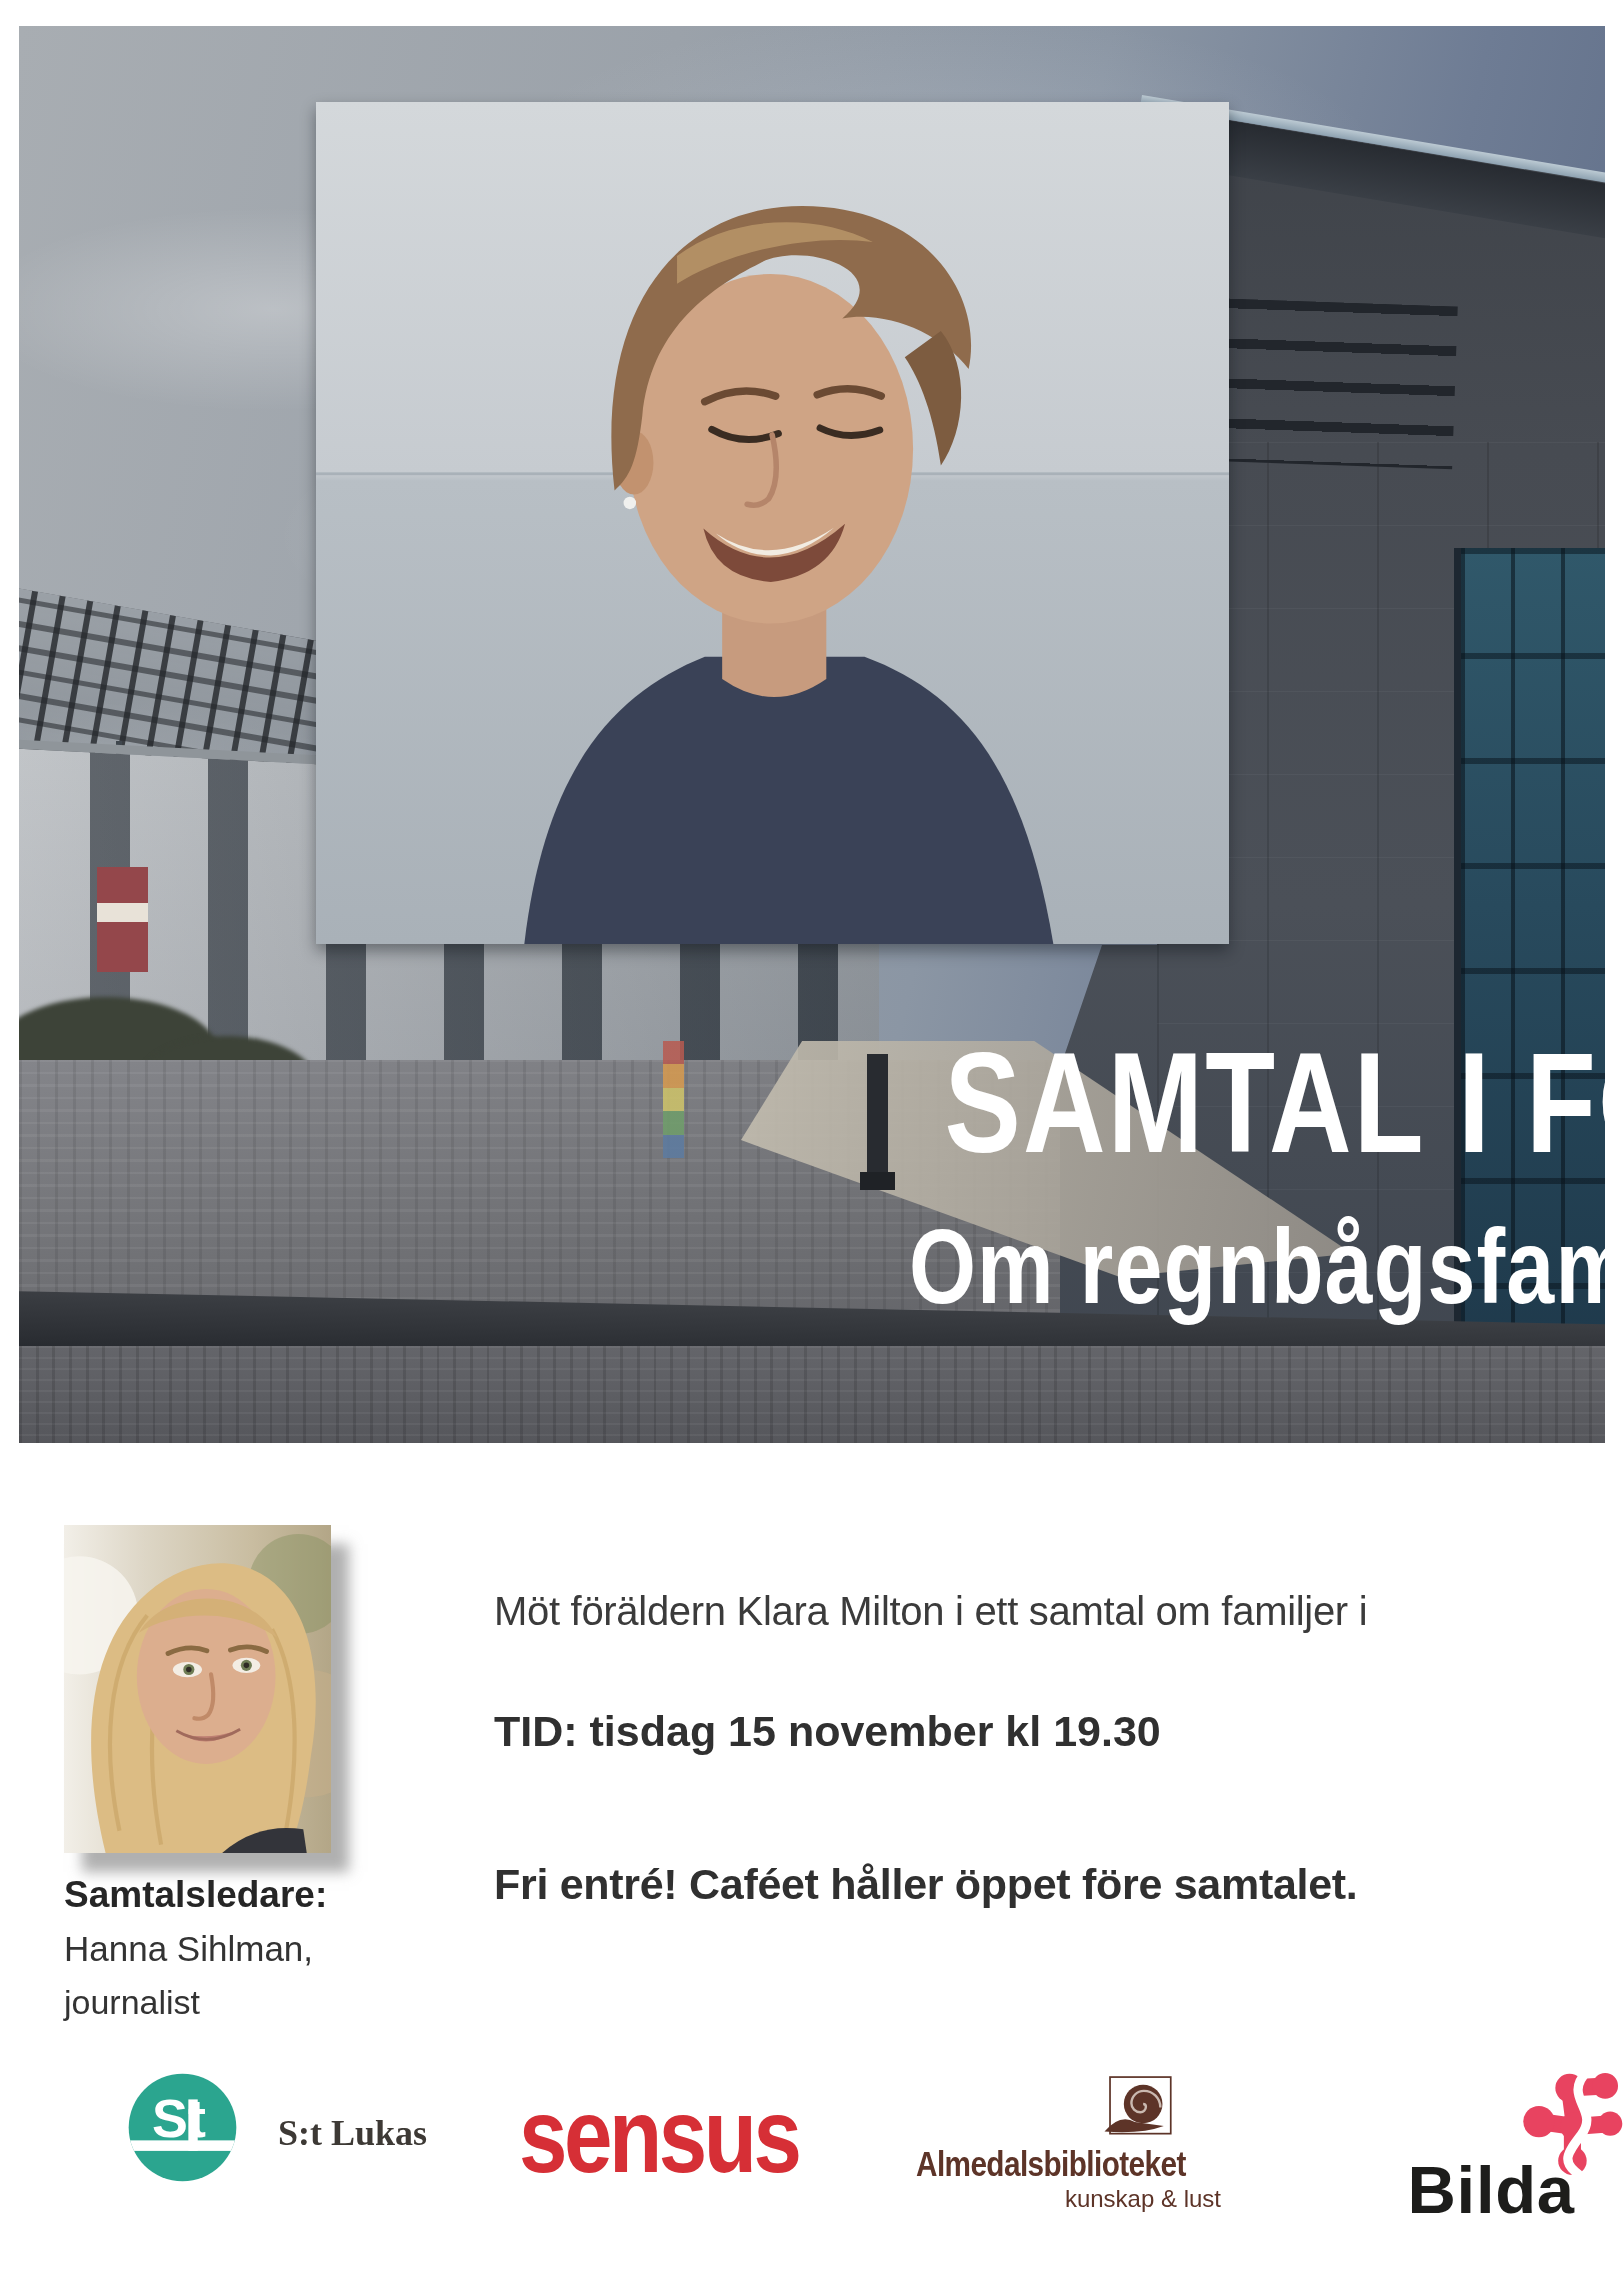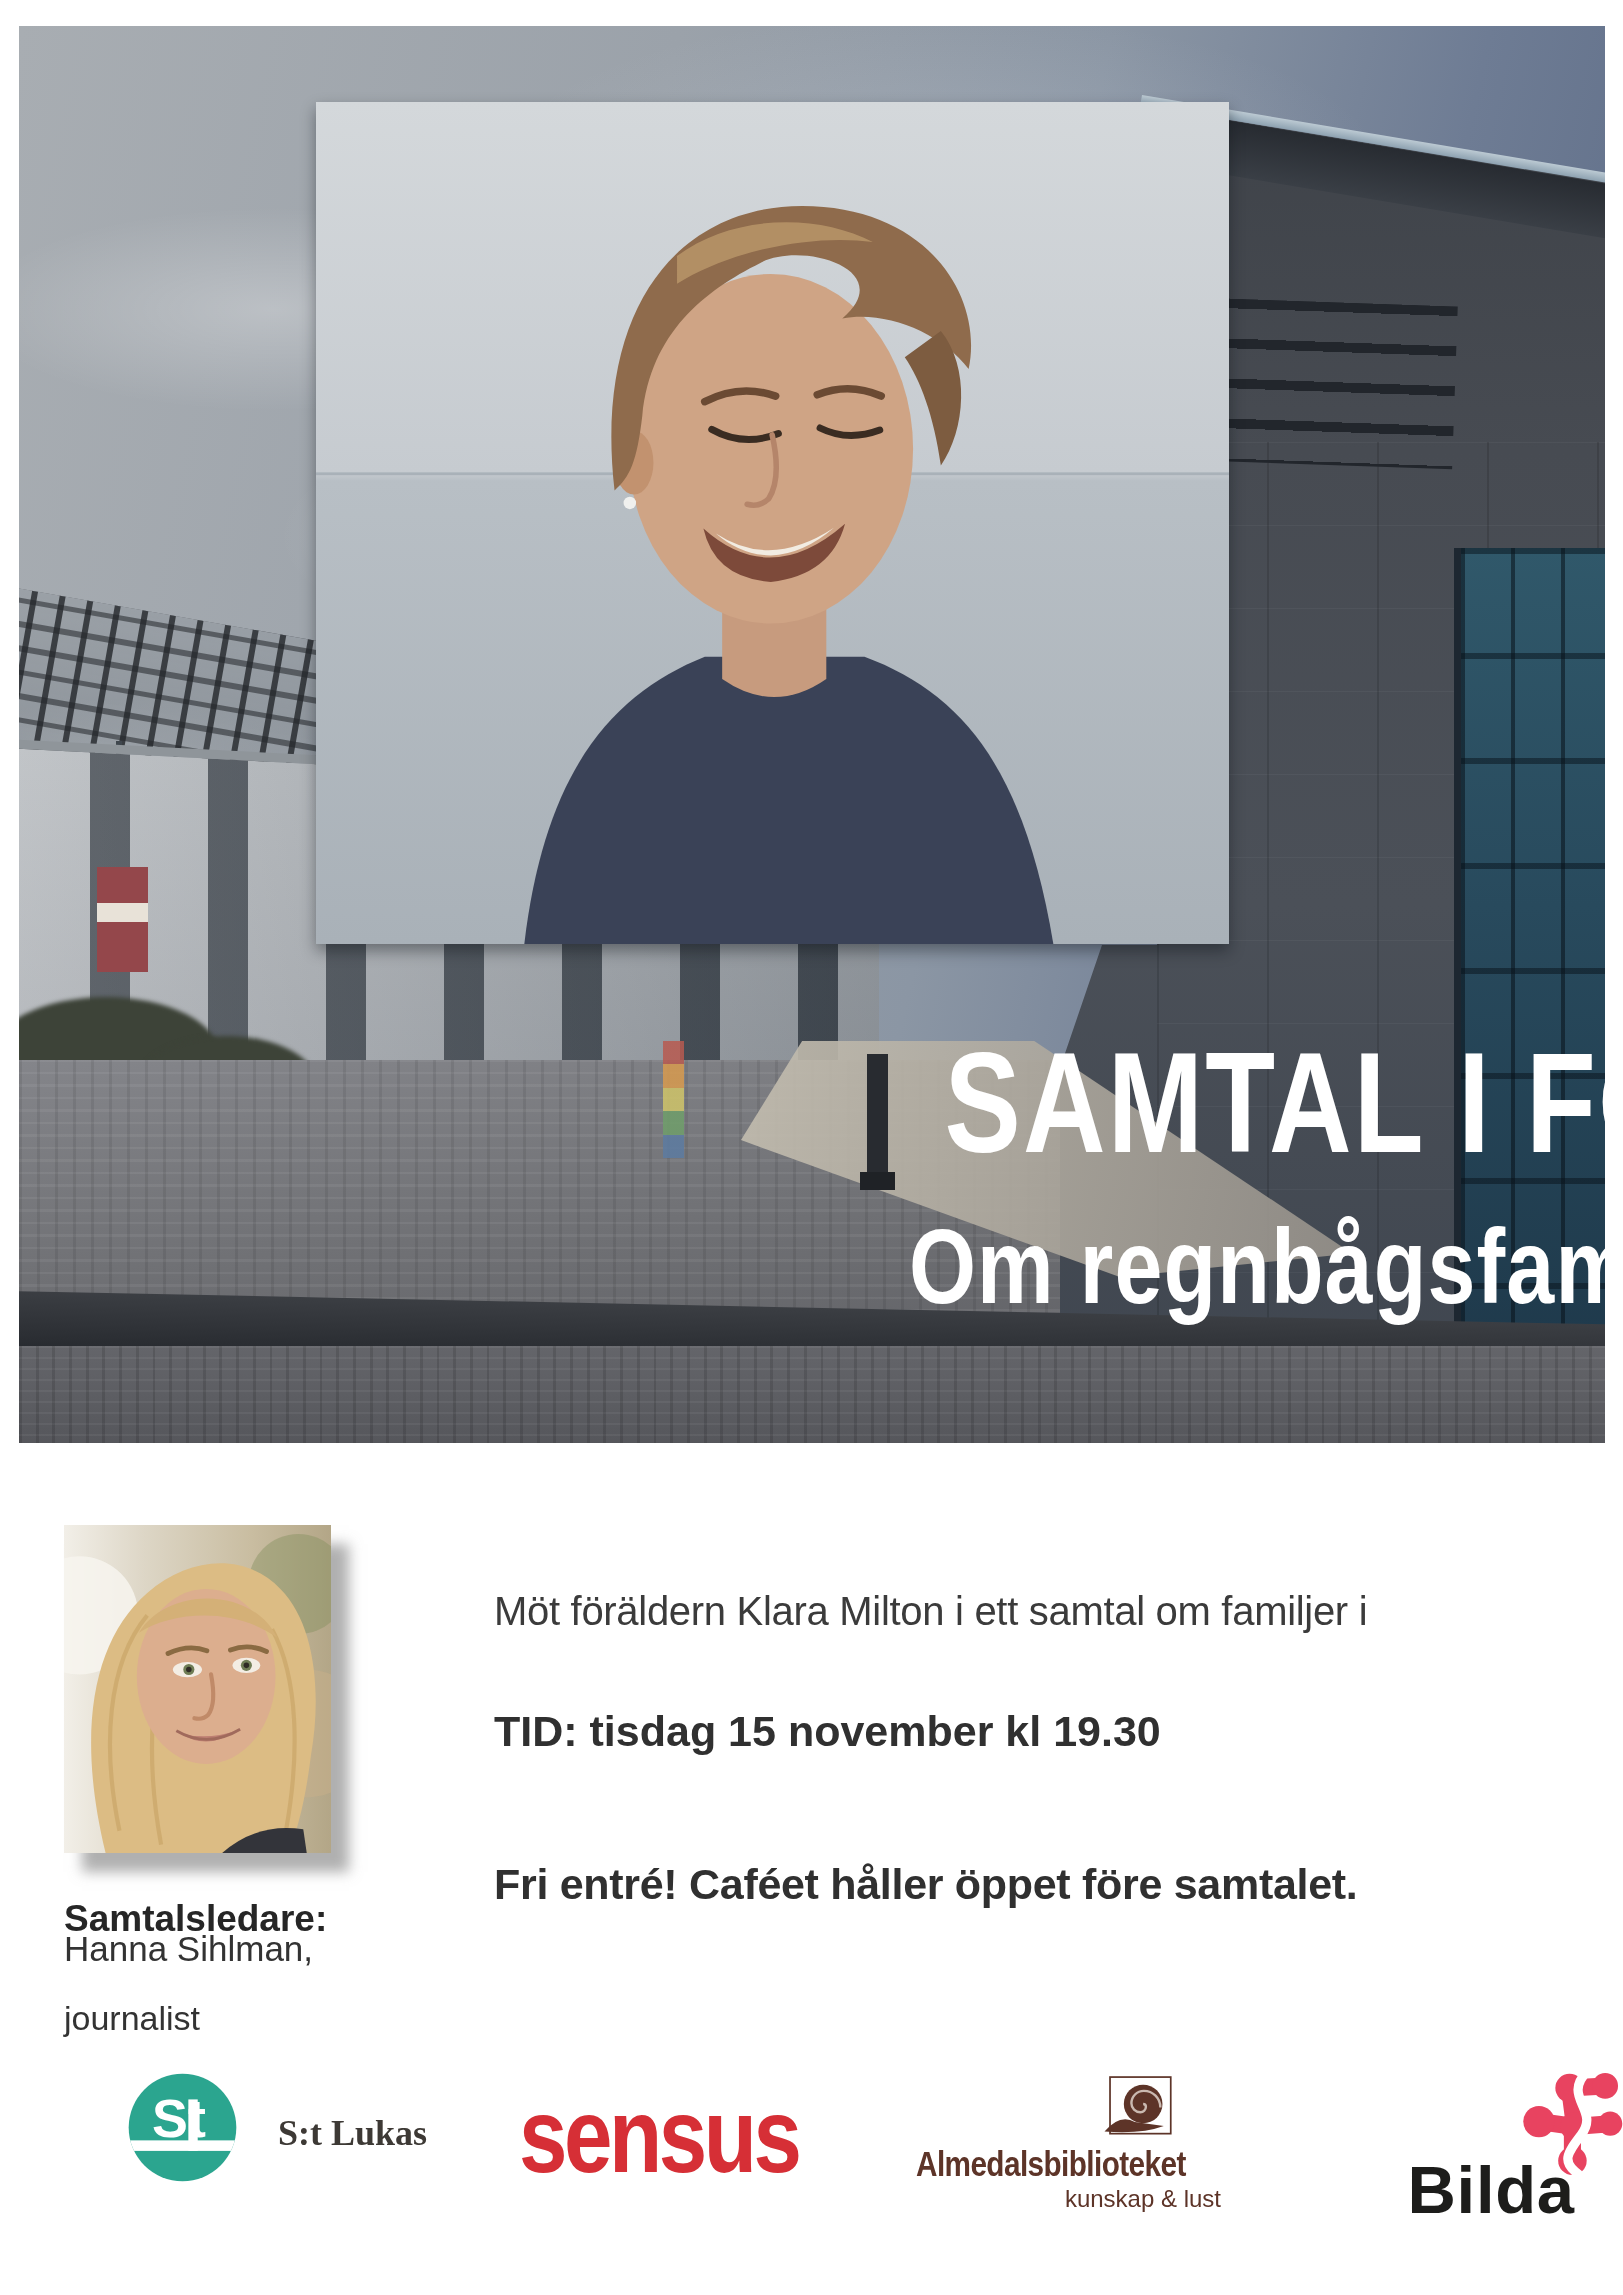--- a/index.html
+++ b/index.html
@@ -86,23 +86,23 @@
   .intro{position:absolute;left:494px;top:1544px;font-size:40px;line-height:55px;
     color:var(--body-text,#3b3b3b);letter-spacing:-0.3px;white-space:nowrap;}
   .schedule{position:absolute;left:494px;top:1660px;font-size:43px;line-height:56px;
     font-weight:700;color:#303030;white-space:nowrap;}
   .entry{position:absolute;left:494px;top:1813px;font-size:43px;line-height:56px;
     font-weight:700;color:#303030;letter-spacing:-0.3px;white-space:nowrap;}
 
   .mod-photo{position:absolute;left:64px;top:1525px;width:267px;height:328px;
     box-shadow:18px 19.4px 12.5px rgba(112,112,112,.55);background:#d8d2c4;}
   .mod-photo svg{width:100%;height:100%;display:block;}
-  .mod-label{position:absolute;left:64px;top:1874px;font-size:37px;font-weight:700;color:#262626;margin-top:24px;}
+  .mod-label{position:absolute;left:64px;top:1874px;font-size:37px;font-weight:700;color:#262626;}
   .mod-name{position:absolute;left:64px;top:1929px;font-size:35px;color:#333;}
-  .mod-role{position:absolute;left:64px;top:1983px;font-size:34px;color:#333;margin-top:16px;}
+  .mod-role{position:absolute;left:64px;top:1983px;font-size:34px;color:#333;}
 
   
   .lukas-icon{position:absolute;left:124px;top:2069px;width:117px;height:117px;}
   .lukas-text{position:absolute;left:278px;top:2112px;font-family:"Liberation Serif",serif;
     font-size:36px;font-weight:600;color:#3d3935;}
   .sensus-text{position:absolute;left:519px;top:2083px;font-size:105px;font-weight:700;
     color:var(--sensus-red,#d62f36);letter-spacing:-4.2px;line-height:1;
     transform:scaleX(.83);transform-origin:left top;}
   .almedal{position:absolute;left:916px;top:2075px;width:309px;height:139px;}
   .almedal-icon{position:absolute;left:184px;top:0;width:78px;height:69px;}

